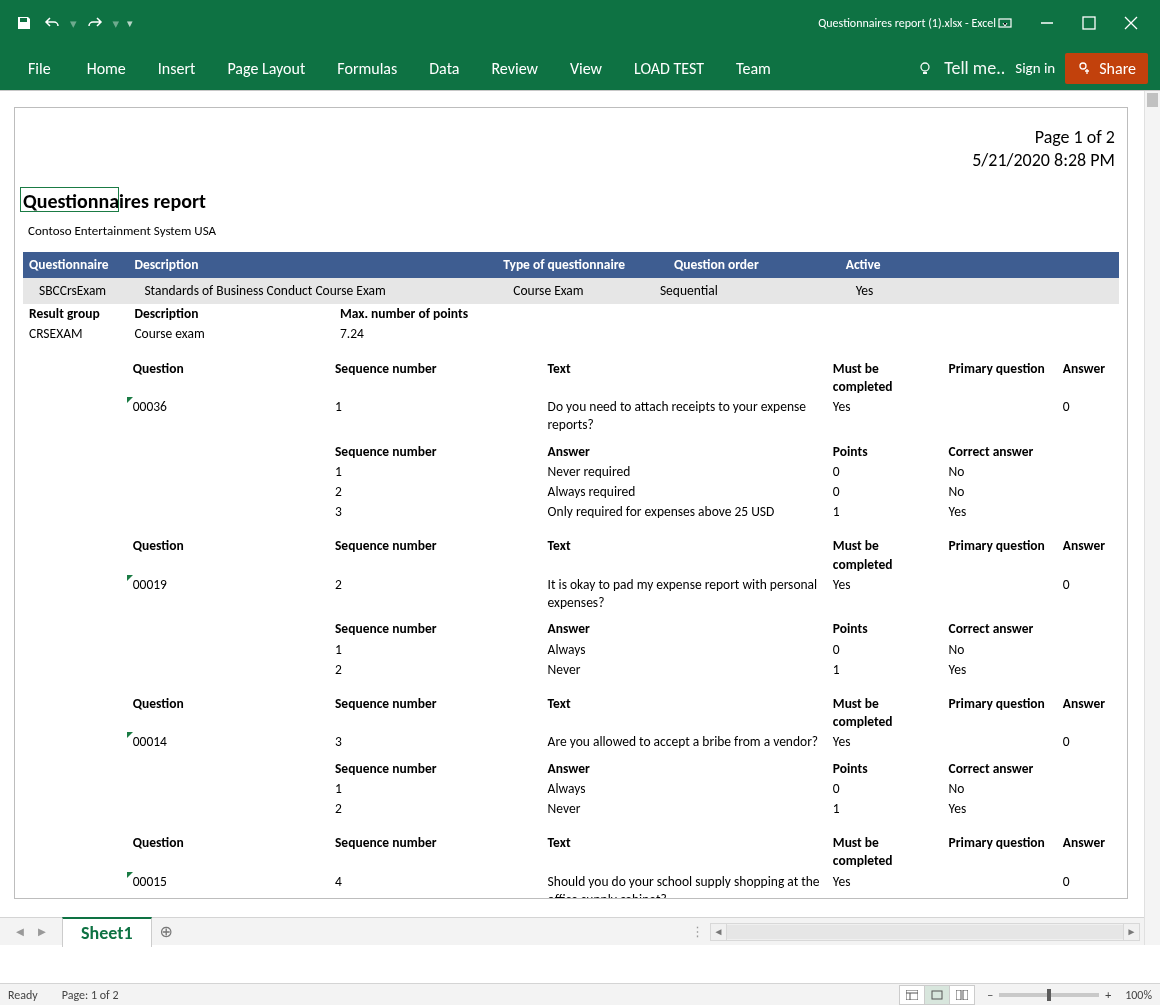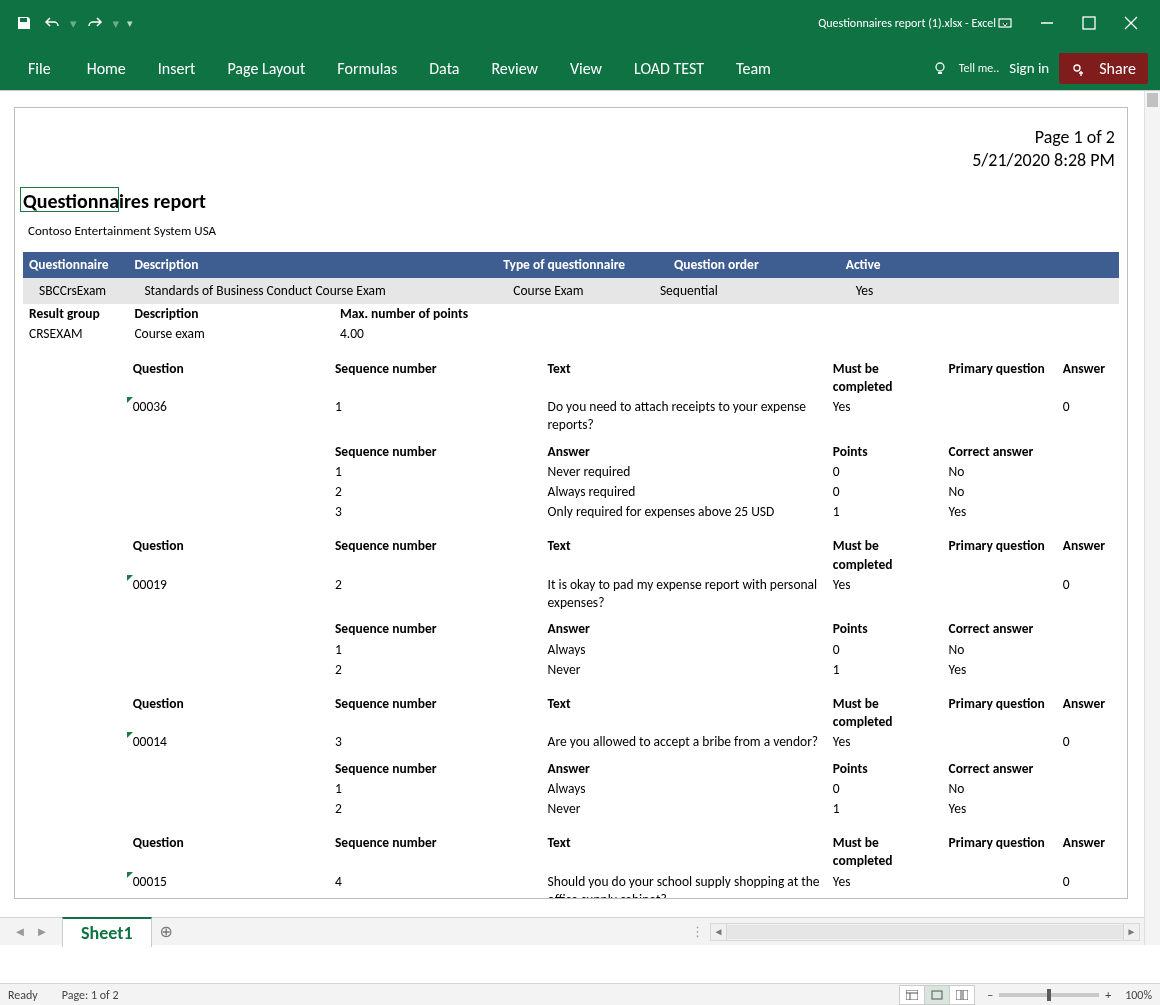--- a/index.html
+++ b/index.html
@@ -8,23 +8,23 @@
 .qat{display:flex;align-items:center;gap:8px;padding-left:6px}
 .qat .icon-btn{width:20px;height:20px;display:flex;align-items:center;justify-content:center;cursor:pointer}
 .qat .sep{opacity:.4}
 .title-text{flex:1;text-align:right;font-size:12px}
 .win-btns{display:flex;gap:24px;align-items:center;padding-right:12px}
 .win-btns .wb{width:18px;height:18px;display:flex;align-items:center;justify-content:center;cursor:pointer}
 .ribbon{background:#0e7243;height:44px;display:flex;align-items:center;color:#fff;padding:0 12px;font-size:16px}
 .ribbon .tab{padding:0 16px;height:44px;display:flex;align-items:center;cursor:pointer}
 .ribbon .tab.file{padding-right:20px}
 .ribbon .flex{flex:1}
-.ribbon .tell{display:flex;align-items:center;gap:11px;font-size:12px;opacity:.95}
+.ribbon .tell{display:flex;align-items:center;gap:11px;font-size:18px;opacity:.95}
 .ribbon .signin{padding:0 10px;font-size:15px}
-.ribbon .share{background:#7f1d1d;padding:6px 12px;display:flex;align-items:flex-end;gap:12px;font-size:16px;border-radius:2px}
+.ribbon .share{background:#c2410c;padding:6px 12px;display:flex;align-items:center;gap:6px;font-size:16px;border-radius:2px}
 .doc-area{position:absolute;top:90px;left:0;right:0;bottom:36px;background:#fff;border-top:1px solid #c8c8c8}
 .scroll-v{position:absolute;top:0;right:0;bottom:24px;width:16px;background:#f4f4f4;border-left:1px solid #e0e0e0}
 .scroll-v .thumb{position:absolute;top:2px;left:2px;right:2px;height:14px;background:#c1c1c1}
 .page-wrap{position:absolute;top:16px;left:14px;right:32px;bottom:70px;border:1px solid #bdbdbd;background:#fff;overflow:hidden}
 .page{padding:18px 8px 8px 8px;font-family:Calibri,sans-serif;font-size:13.5px;color:#000}
 .pg-head-r{text-align:right;font-size:18px;padding-right:4px;line-height:1.3}
 .rep-title{font-size:20px;font-weight:700;margin-top:16px;position:relative}
 .cell-sel{position:absolute;top:-2px;left:-3px;width:99px;height:25px;border:1.5px solid #1a7b44;pointer-events:none}
 .rep-sub{font-size:13px;margin-top:10px;padding-left:5px}
 .grid{width:100%;border-collapse:collapse;margin-top:14px}
@@ -181,21 +181,21 @@
         </tr>
         <tr class="bold">
           <td>Result group</td>
           <td>Description</td>
           <td colspan="2" class="num">Max. number of points</td>
           <td colspan="5"></td>
         </tr>
         <tr>
           <td>CRSEXAM</td>
           <td>Course exam</td>
-          <td colspan="2" class="num">4.00</td>
+          <td colspan="2" class="num">7.24</td>
           <td colspan="5"></td>
         </tr>
       </tbody>
         </table>
 
       <div id="qcontainer">
           <table class="grid">
             <colgroup>
               <col style="width:100px">
               <col style="width:195px">

